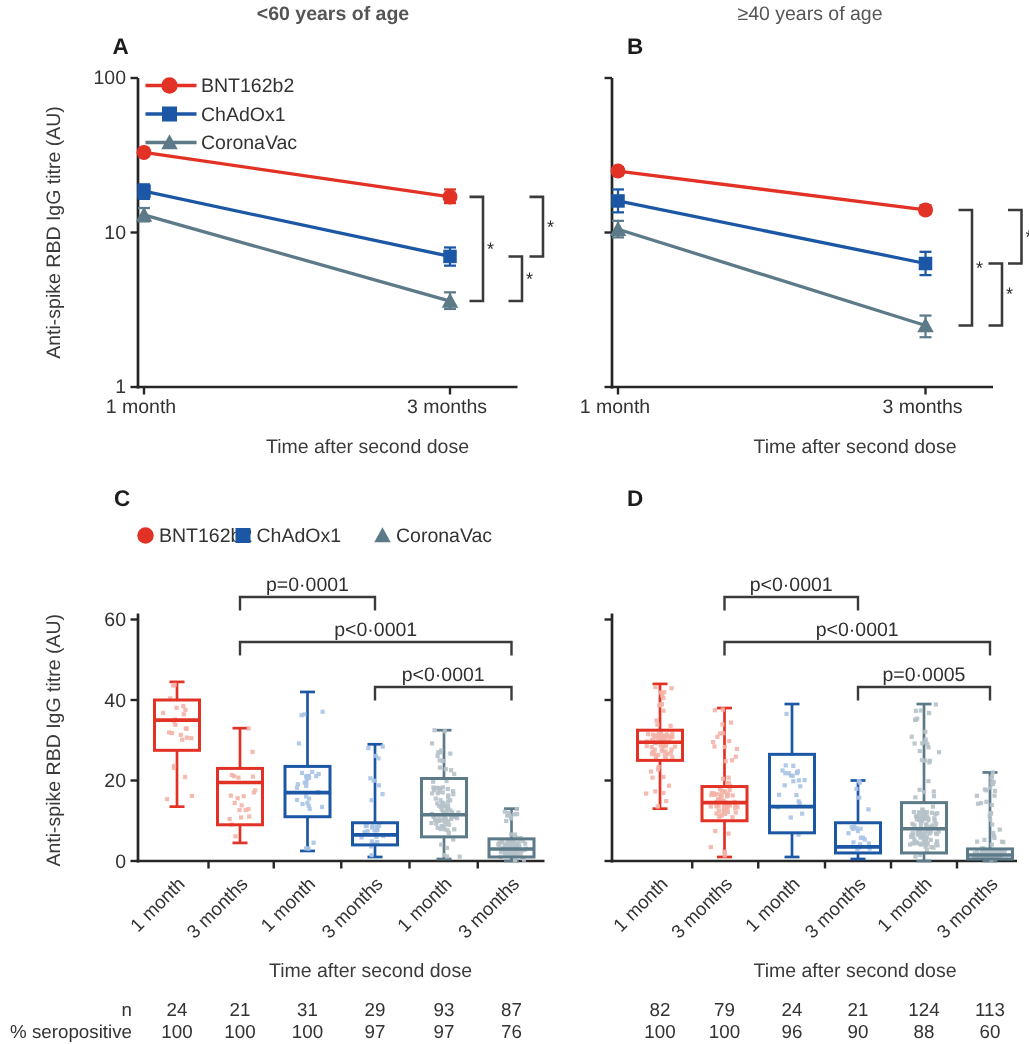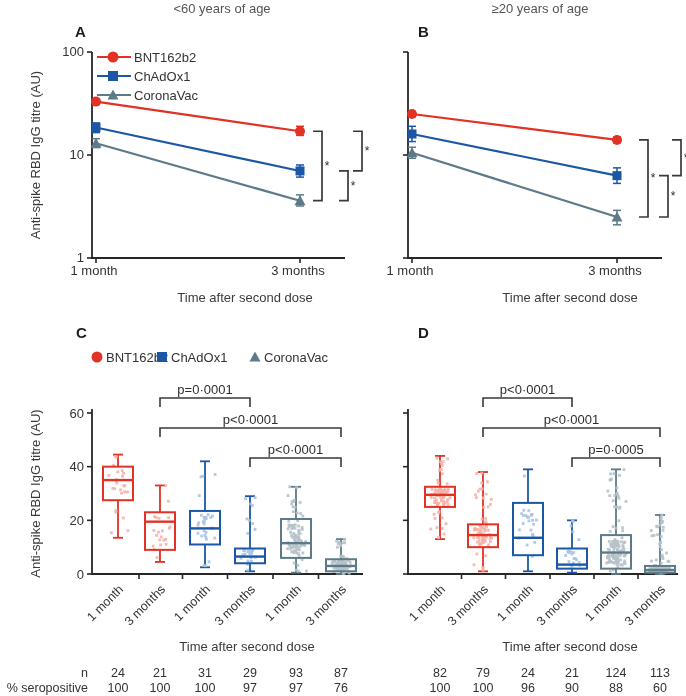--- a/index.html
+++ b/index.html
@@ -1,19 +1,19 @@
 <!DOCTYPE html>
 <html><head>
 <meta charset="utf-8">
 <style>
   html,body{margin:0;padding:0;background:#ffffff;}
   .figure{position:relative;width:686px;height:696px;background:#ffffff;
           font-family:"Liberation Sans", sans-serif;overflow:hidden;}
   .fig-title{position:absolute;top:1px;transform:translateX(-50%);font-size:13px;color:#555555;white-space:nowrap;}
-  .fig-title.left{left:222px;}
+  .fig-title.left{left:222px;font-weight:bold;}
   .fig-title.right{left:540px;}
   .panel-letter{position:absolute;font-size:15px;font-weight:bold;color:#1c1c1c;}
   .panel-letter.a{left:75px;top:23px;}
   .panel-letter.b{left:418px;top:23px;}
   .panel-letter.c{left:76px;top:324px;}
   .panel-letter.d{left:418px;top:324px;}
   svg#fig{position:absolute;left:0;top:0;}
 </style>
 </head>
 <body>
@@ -1121,18 +1121,18 @@
         <text x="660" y="677" font-size="12.5" fill="#333" font-family="&quot;Liberation Sans&quot;, sans-serif" text-anchor="middle">113</text>
         <text x="440" y="692" font-size="12.5" fill="#333" font-family="&quot;Liberation Sans&quot;, sans-serif" text-anchor="middle">100</text>
         <text x="483" y="692" font-size="12.5" fill="#333" font-family="&quot;Liberation Sans&quot;, sans-serif" text-anchor="middle">100</text>
         <text x="528" y="692" font-size="12.5" fill="#333" font-family="&quot;Liberation Sans&quot;, sans-serif" text-anchor="middle">96</text>
         <text x="572" y="692" font-size="12.5" fill="#333" font-family="&quot;Liberation Sans&quot;, sans-serif" text-anchor="middle">90</text>
         <text x="616" y="692" font-size="12.5" fill="#333" font-family="&quot;Liberation Sans&quot;, sans-serif" text-anchor="middle">88</text>
         <text x="660" y="692" font-size="12.5" fill="#333" font-family="&quot;Liberation Sans&quot;, sans-serif" text-anchor="middle">60</text>
       </g>
     </svg>
   <div class="fig-title left">&lt;60 years of age</div>
-  <div class="fig-title right">≥20 years of age</div>
+  <div class="fig-title right">≥40 years of age</div>
   <div class="panel-letter a">A</div>
   <div class="panel-letter b">B</div>
   <div class="panel-letter c">C</div>
   <div class="panel-letter d">D</div>
 </div>
 
 </body></html>

